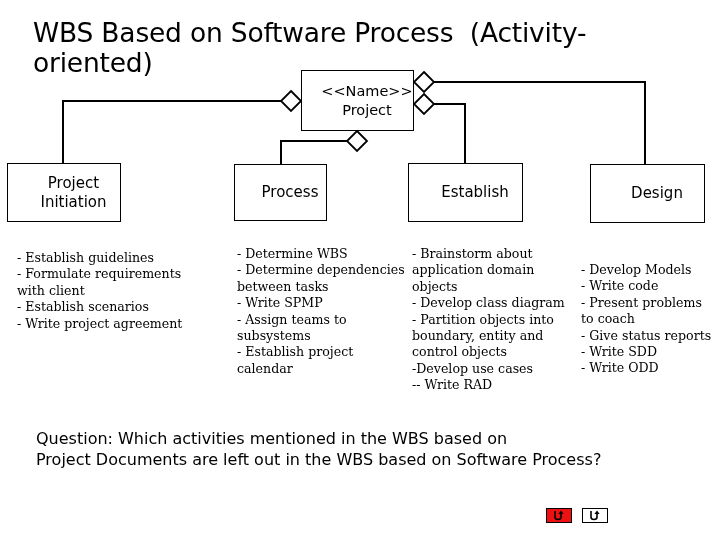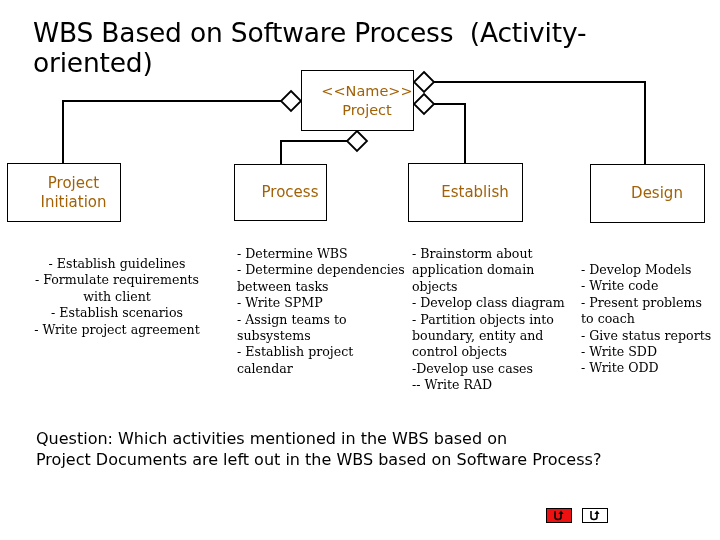--- a/index.html
+++ b/index.html
@@ -55,21 +55,21 @@
     border: 1.5px solid #000000;
     background: #ffffff;
     box-sizing: border-box;
     display: flex;
     align-items: center;
     justify-content: center;
     text-align: center;
     font-family: "DejaVu Sans", sans-serif;
     font-size: 15px;
     line-height: 19px;
-    color: #a16207;
+    color: #000000;
     padding-left: 19px;
   }
   .node-box.root { font-size: 14.5px; }
 
   
   .col {
     position: absolute;
     font-family: "DejaVu Serif", serif;
     font-size: 12.6px;
     line-height: 16.4px;
@@ -155,21 +155,21 @@
     <div class="node-box" style="left:7px; top:163px; width:114px; height:59px; white-space:pre-line;">Project
 Initiation</div>
 
     <div class="node-box" style="left:234px; top:164px; width:93px; height:57px;">Process</div>
 
     <div class="node-box" style="left:408px; top:163px; width:115px; height:59px;">Establish</div>
 
     <div class="node-box" style="left:590px; top:164px; width:115px; height:59px;">Design</div>
   </div>
 
-  <div class="col" style="left:17px; top:256px; width:200px;text-align:center;">- Establish guidelines
+  <div class="col" style="left:17px; top:250px; width:200px;">- Establish guidelines
 - Formulate requirements
    with client
 - Establish scenarios
 - Write project agreement</div>
 
   <div class="col" style="left:215px; top:246px; width:190px;margin-left:22px;">- Determine WBS
 - Determine dependencies
    between tasks
 - Write SPMP
 - Assign teams to

